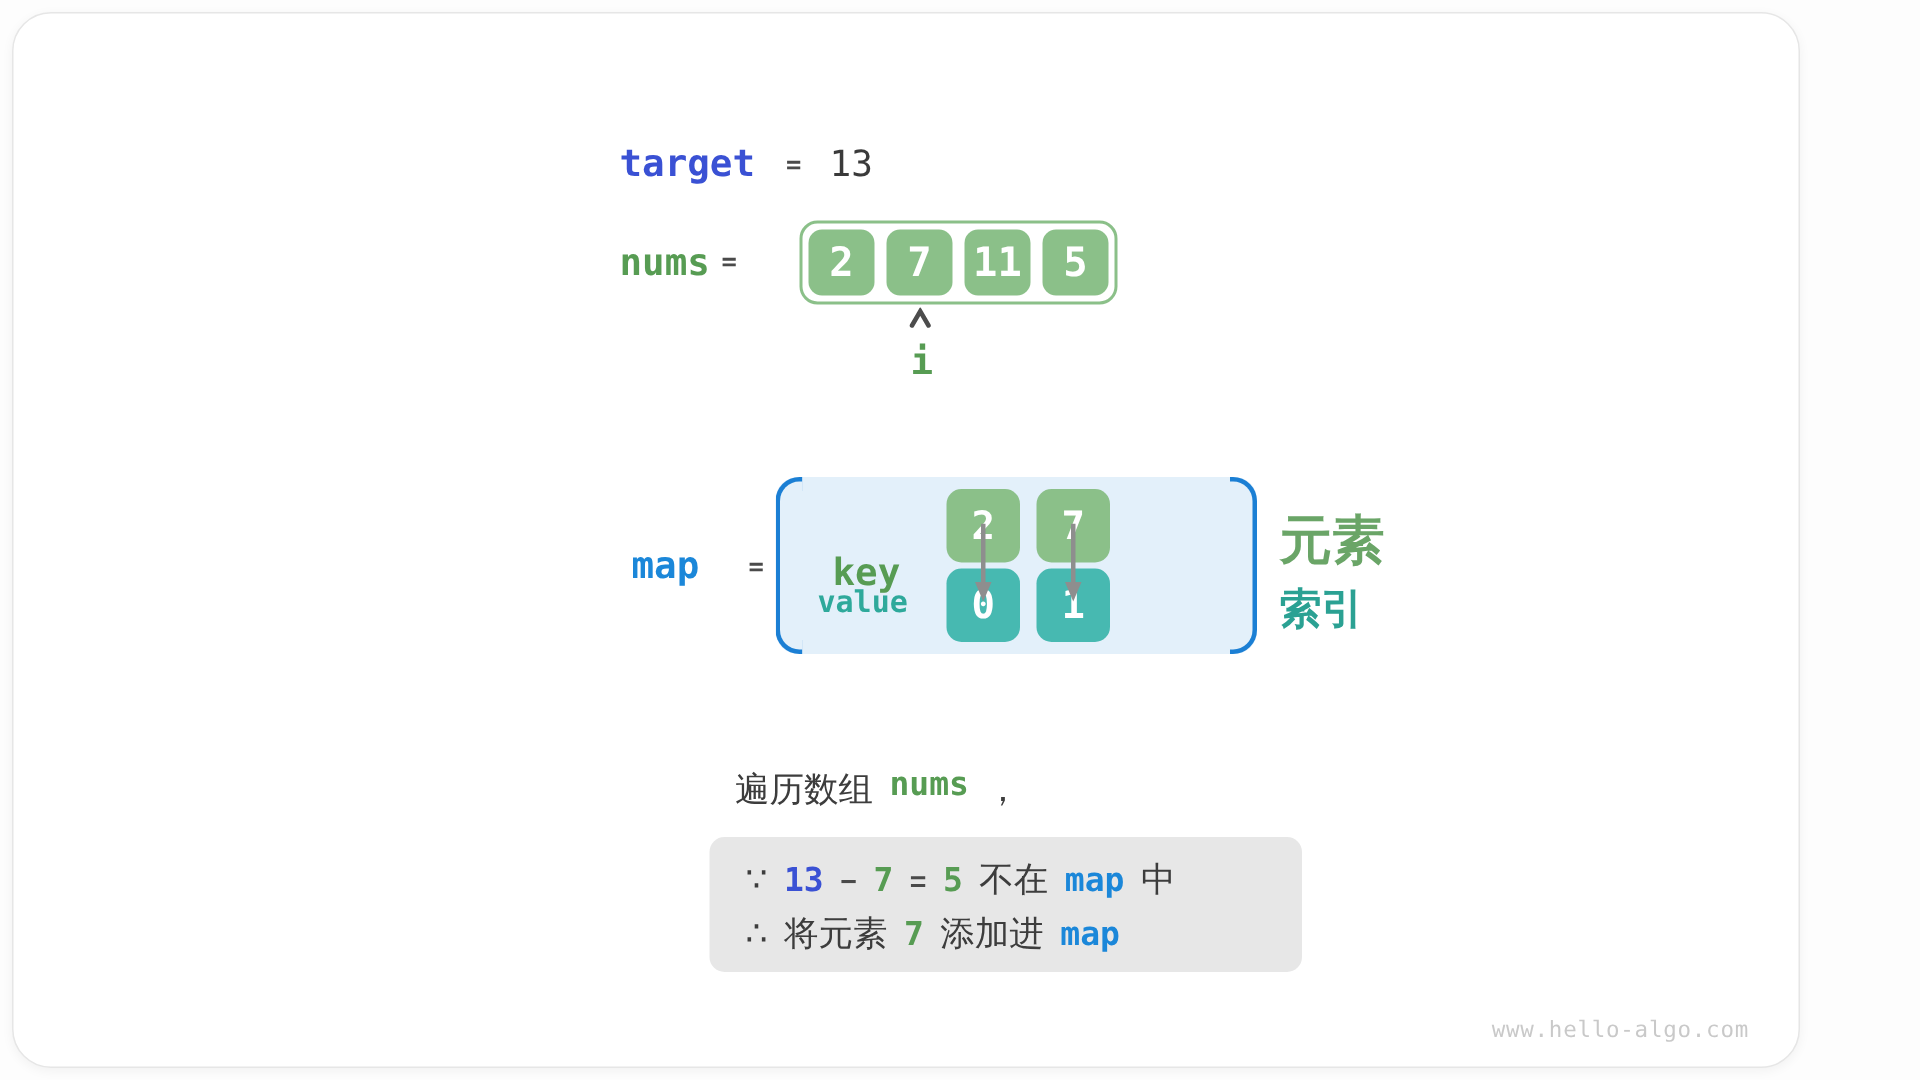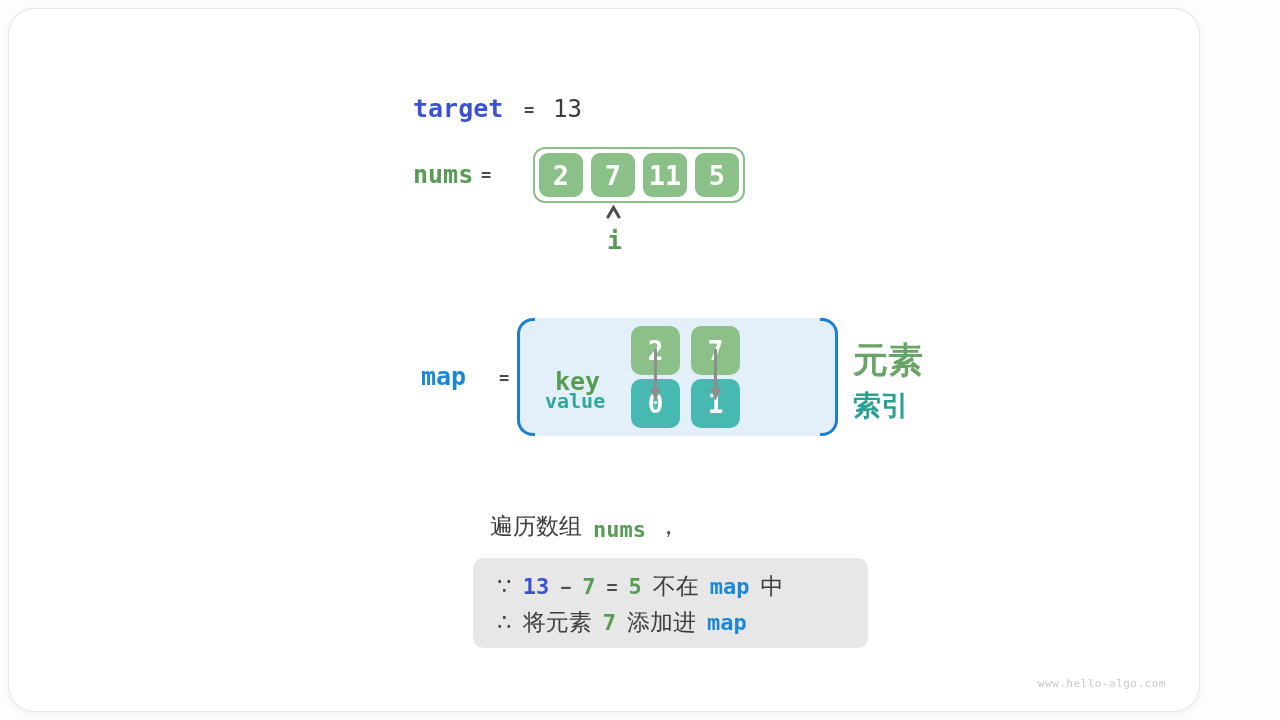--- a/index.html
+++ b/index.html
@@ -46,37 +46,37 @@
   .map-cell.col0{left:114px;}
   .map-cell.col1{left:174px;}
   .map-arrow{position:absolute;top:31px;}
   .map-arrow.col0{left:132px;}
   .map-arrow.col1{left:192px;}
 
   .row-label-element{position:absolute;left:853px;top:337px;font-size:35px;font-weight:700;color:#6aa567;}
   .row-label-index{position:absolute;left:853px;top:387px;font-size:28px;font-weight:700;color:#2ba193;}
 
   
-  .caption{position:absolute;left:490px;top:511px;display:flex;align-items:flex-end;gap:11px;}
+  .caption{position:absolute;left:490px;top:511px;display:flex;align-items:flex-start;gap:11px;}
   .caption .zh{font-size:23px;color:#3d3d3d;}
   .caption .code{font-size:22px;font-weight:700;color:#579c53;}
 
   
   .note-box{position:absolute;left:473px;top:558px;width:395px;height:90px;
             background:#e7e7e7;border-radius:10px;box-sizing:border-box;
             padding:13px 0 0 24px;}
   .note-line{display:flex;align-items:baseline;gap:11px;height:26px;margin-bottom:10px;}
   .c-dark{font-size:23px;color:#3d3d3d;}
   .c-op{font-size:19px;font-weight:700;color:#4a4a4a;}
   .c-royal{font-size:22px;font-weight:700;color:#3a51d4;}
   .c-green{font-size:22px;font-weight:700;color:#579c53;}
   .c-azure{font-size:22px;font-weight:700;color:#1b87d9;}
 
   
-  .watermark{position:absolute;right:42px;top:677px;font-size:11px;color:#c9c9c9;letter-spacing:0.5px;}
+  .watermark{position:absolute;right:42px;top:677px;font-size:15px;color:#c9c9c9;letter-spacing:0.5px;}
 </style>
 </head>
 <body>
 
 <div id="app">
   <div class="card"></div>
 
   <span class="target-label mono">target</span>
   <span class="target-eq mono">=</span>
   <span class="target-value mono">13</span>

